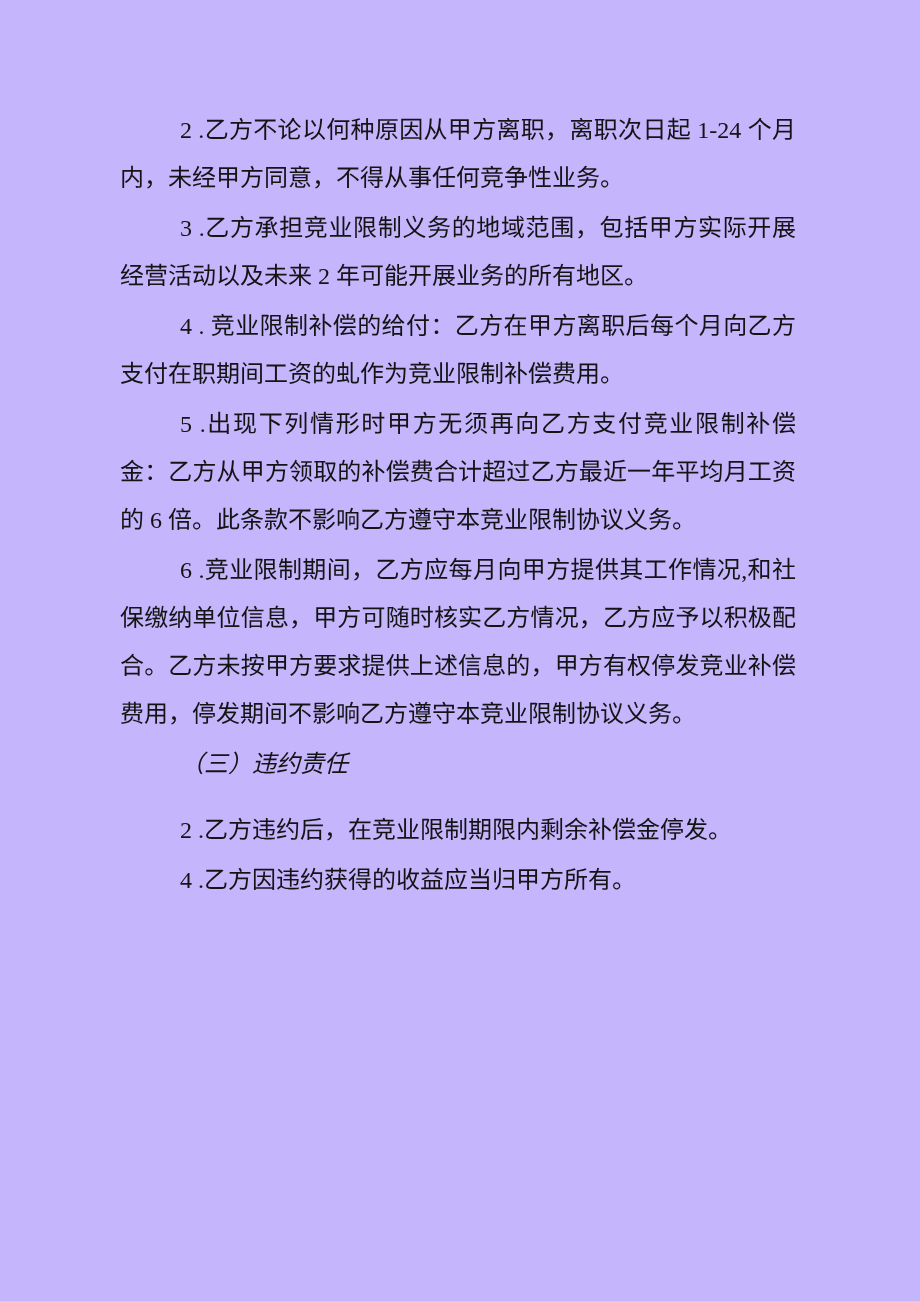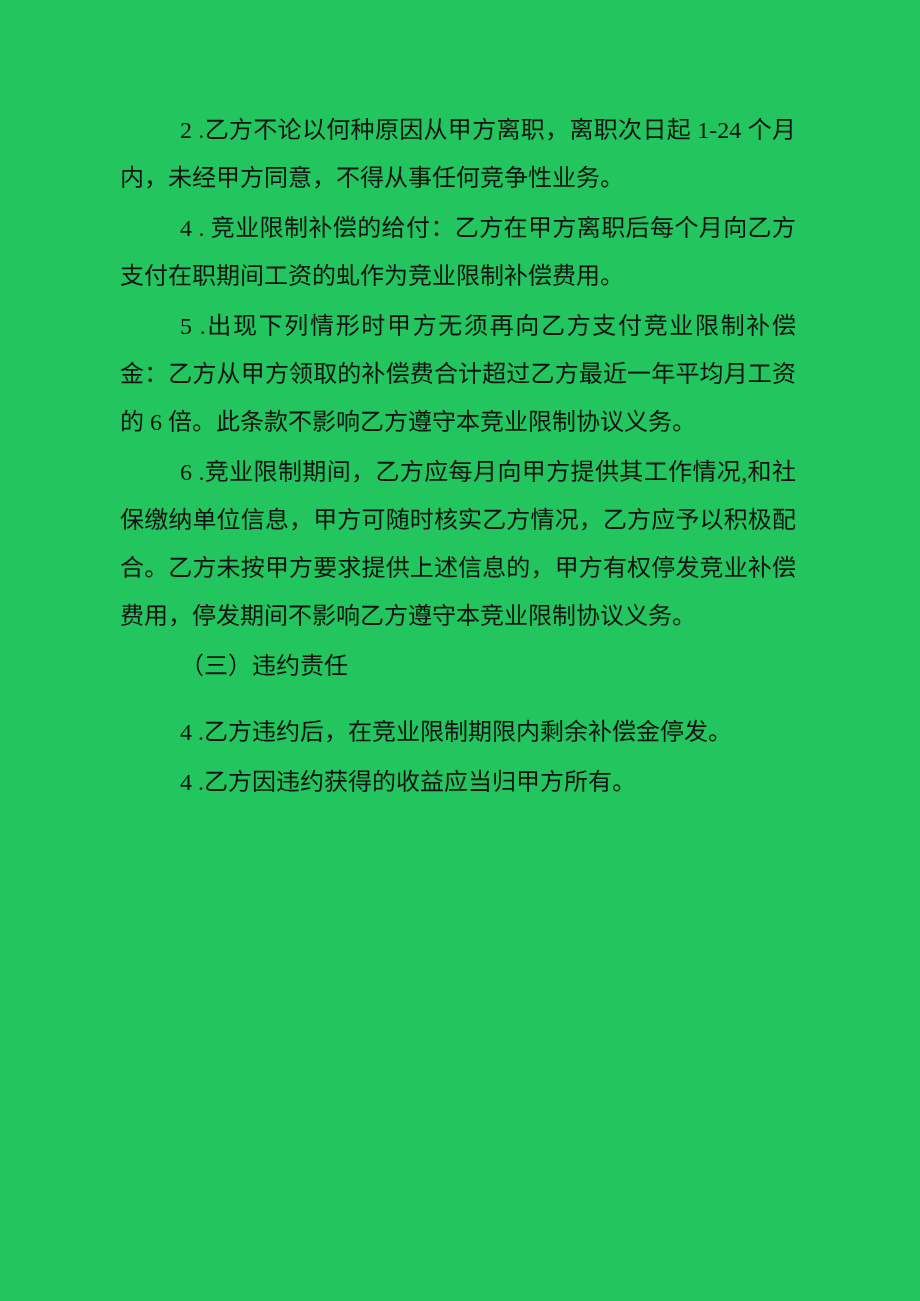--- a/index.html
+++ b/index.html
@@ -10,21 +10,21 @@
     width: 920px;
     height: 1301px;
     background: #ffffff;
     overflow: hidden;
     font-family: "Liberation Serif", "DejaVu Serif", serif;
   }
   .page {
     position: relative;
     width: 920px;
     height: 1301px;
-    background: #22c55e;
+    background: #c4b5fd;
     box-sizing: border-box;
   }
   .content {
     position: absolute;
     top: 106px;
     left: 120px;
     width: 676px;
     color: #141414;
     font-size: 24px;
     line-height: 48px;
@@ -32,28 +32,30 @@
     text-justify: inter-ideograph;
   }
   p.clause {
     margin: 0 0 2px 0;
     text-indent: 60px;
     word-break: break-all;
   }
   p.section-heading {
     margin: 0 0 18px 0;
     text-indent: 60px;
+    font-style: italic;
   }
 </style>
 </head>
 <body>
 
 <div class="page">
   <div class="content">
     <p class="clause">2 .乙方不论以何种原因从甲方离职，离职次日起 1-24 个月内，未经甲方同意，不得从事任何竞争性业务。</p>
+    <p class="clause">3 .乙方承担竞业限制义务的地域范围，包括甲方实际开展经营活动以及未来 2 年可能开展业务的所有地区。</p>
     <p class="clause">4 . 竞业限制补偿的给付：乙方在甲方离职后每个月向乙方支付在职期间工资的虬作为竞业限制补偿费用。</p>
     <p class="clause">5 .出现下列情形时甲方无须再向乙方支付竞业限制补偿金：乙方从甲方领取的补偿费合计超过乙方最近一年平均月工资的 6 倍。此条款不影响乙方遵守本竞业限制协议义务。</p>
     <p class="clause">6 .竞业限制期间，乙方应每月向甲方提供其工作情况,和社保缴纳单位信息，甲方可随时核实乙方情况，乙方应予以积极配合。乙方未按甲方要求提供上述信息的，甲方有权停发竞业补偿费用，停发期间不影响乙方遵守本竞业限制协议义务。</p>
     <p class="section-heading">（三）违约责任</p>
-    <p class="clause">4 .乙方违约后，在竞业限制期限内剩余补偿金停发。</p>
+    <p class="clause">2 .乙方违约后，在竞业限制期限内剩余补偿金停发。</p>
     <p class="clause">4 .乙方因违约获得的收益应当归甲方所有。</p>
   </div>
 </div>
 
 </body></html>

